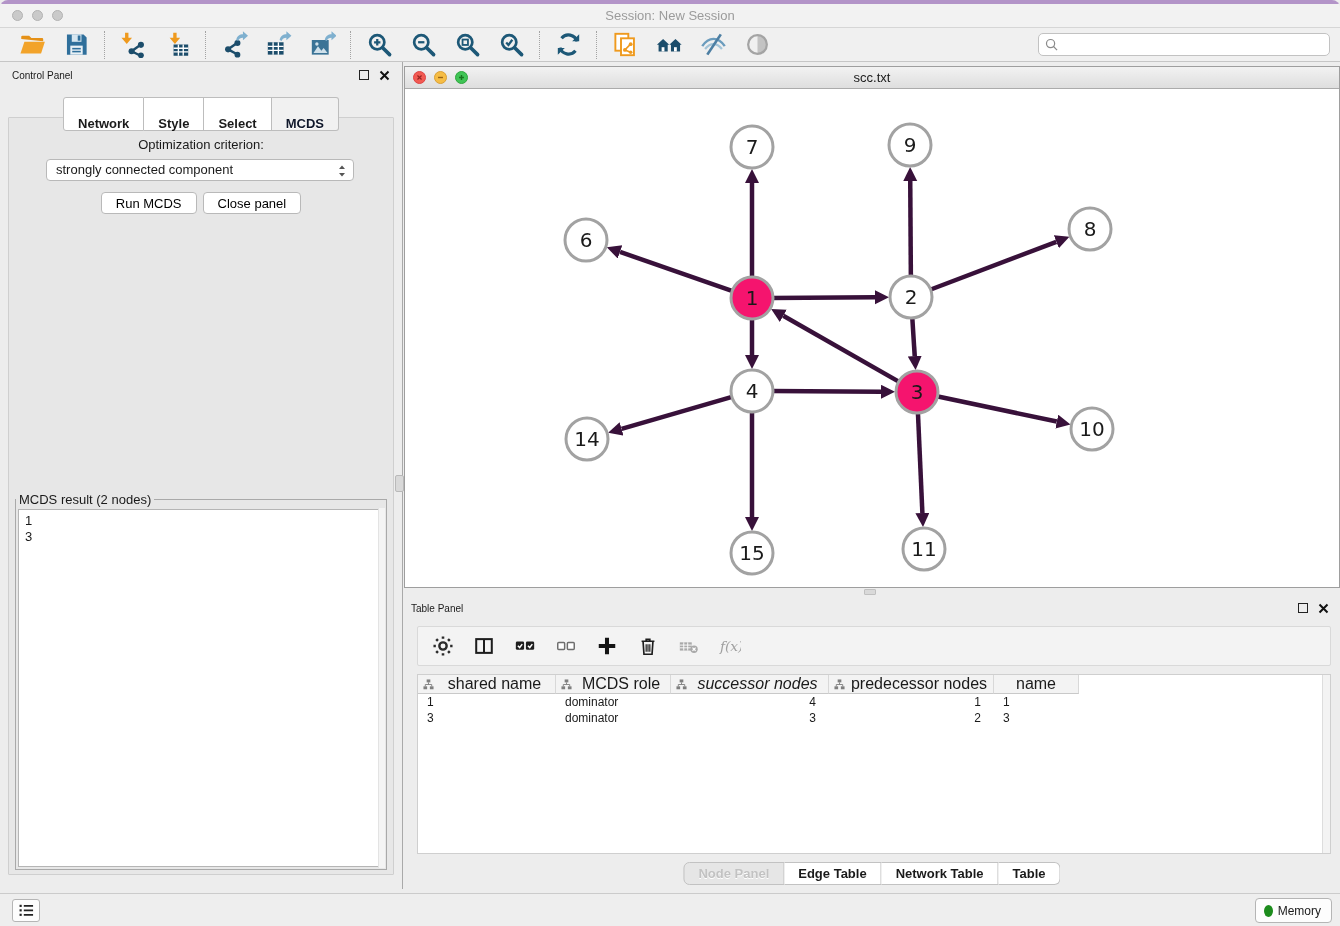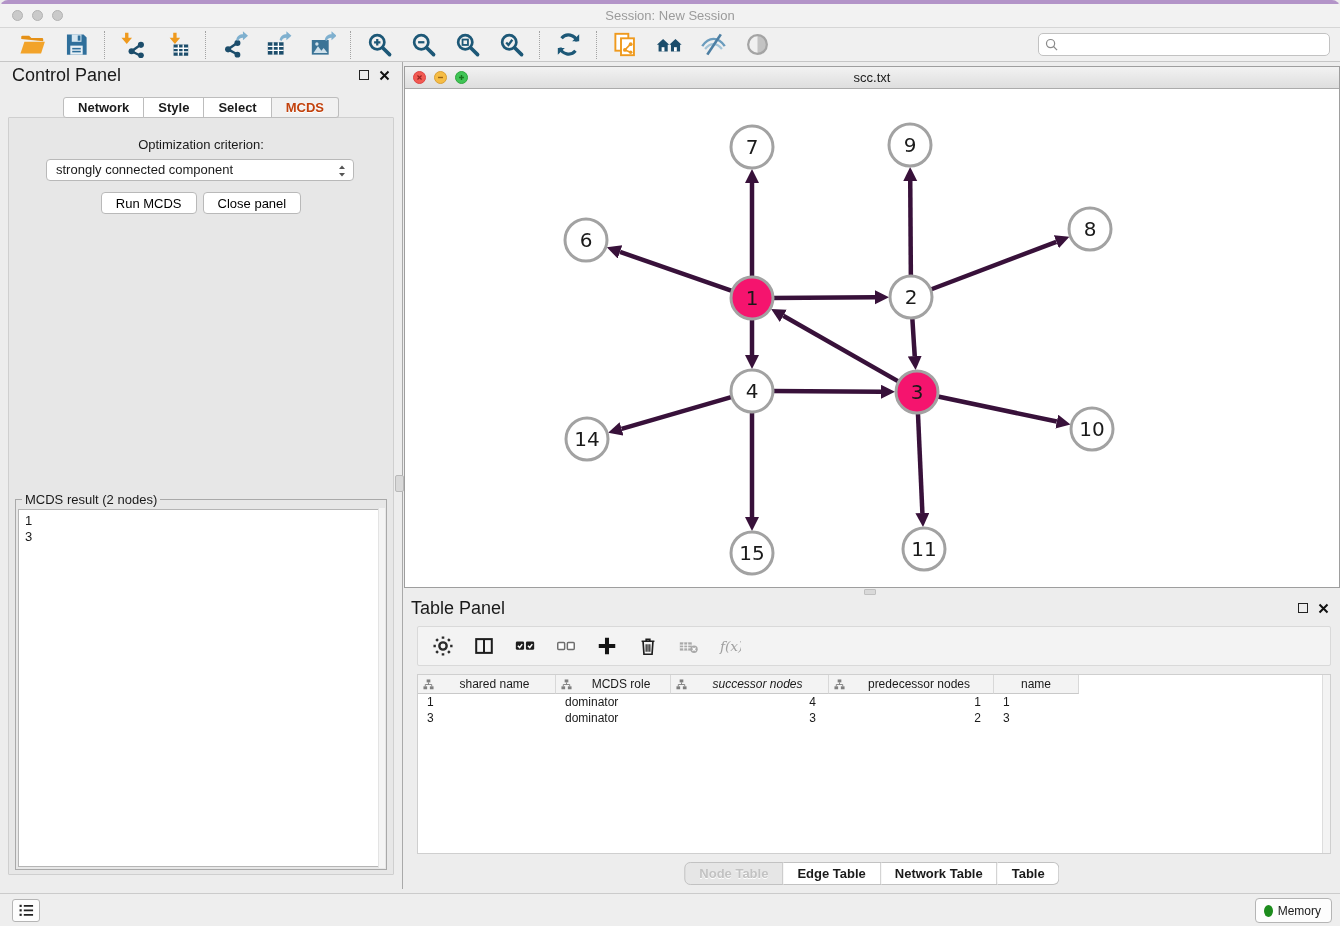--- a/index.html
+++ b/index.html
@@ -20,37 +20,37 @@
   .tb-group { display:flex; align-items:center; gap:16px; padding:0 14px; height:28px; border-right:1px dotted #a3a3a3; }
   .tb-group:last-child { border-right:none; }
   .tb-btn { width:28px; height:28px; display:flex; align-items:center; justify-content:center; cursor:pointer; }
   .tb-btn svg { width:27px; height:27px; }
   .search-wrap { position:absolute; right:10px; top:5px; width:292px; height:23px; background:#fff; border:1px solid #c2c2c2; border-radius:5px; display:flex; align-items:center; padding:0 6px; gap:5px; }
   .search-wrap input { border:none; outline:none; flex:1; font-size:12px; background:transparent; font-family:inherit; }
 
   
   .control-panel { position:absolute; left:0; top:62px; width:403px; height:827px; background:#ededed; border-right:1px solid #a9a9a9; }
   .panel-head { height:26px; display:flex; align-items:center; padding:0 12px; }
-  .panel-title { font-size:18px; }
+  .panel-title { font-size:10px; }
   .spacer { flex:1; }
   .float-icon { width:10px; height:10px; border:1.5px solid #222; margin-right:10px; cursor:pointer; }
   .close-icon { cursor:pointer; display:flex; }
   .cp-tabs { position:absolute; left:0; top:35px; width:100%; display:flex; justify-content:center; z-index:2; }
-  .cp-tab { height:21px; line-height:19px; padding:0 14px; font-size:13px; font-weight:600; background:#fff; border:1px solid #bdbdbd; border-left:none; cursor:pointer; }
+  .cp-tab { height:21px; line-height:19px; padding:16px 14px; font-size:13px; font-weight:600; background:#fff; border:1px solid #bdbdbd; border-left:none; cursor:pointer; }
   .cp-tab:first-child { border-left:1px solid #bdbdbd; border-radius:3px 0 0 3px; }
   .cp-tab:last-child { border-radius:0 3px 3px 0; }
-  .cp-tab.active { background:#f1f1f1; color:#c2410c; text-shadow:0 1px 0 #fff; }
+  .cp-tab.active { background:#f1f1f1; color:#0f172a; text-shadow:0 1px 0 #fff; }
   .cp-body { position:absolute; left:8px; top:55px; width:386px; height:758px; background:#e7e7e7; border:1px solid #cfcfcf; border-radius:1px; }
   .opt-label { position:absolute; top:19px; width:100%; text-align:center; font-size:13px; }
   .criterion-select { position:absolute; top:41px; left:37px; width:308px; height:22px; background:#fff; border:1px solid #b9b9b9; border-radius:4px; font-size:13px; line-height:20px; padding:0 22px 0 9px; cursor:pointer; }
   .criterion-select svg { position:absolute; right:4px; top:3px; }
   .cp-buttons { position:absolute; top:74px; width:100%; display:flex; justify-content:center; gap:6px; }
   .cp-btn { height:22px; padding:0 14px; background:#fff; border:1px solid #b9b9b9; border-radius:4px; font-size:13px; font-family:inherit; cursor:pointer; }
   .result-fieldset { position:absolute; left:6px; top:374px; width:372px; height:378px; border:1px solid #a9a9a9; }
-  .result-legend { font-size:13px; padding:0 3px; margin-left:6px; }
+  .result-legend { font-size:13px; padding:0 3px; margin-left:0; }
   .result-area { position:absolute; left:2px; right:2px; top:2px; bottom:2px; background:#fff; border:1px solid #b5b5b5; font-size:13px; line-height:16px; padding:3px 6px; white-space:pre; overflow:hidden; }
   .result-scroll { position:absolute; top:1px; bottom:1px; right:1px; width:7px; background:#f4f4f4; border-left:1px solid #e3e3e3; }
   .v-handle { position:absolute; left:395px; top:475px; width:9px; height:17px; background:#d9d9d9; border:1px solid #b9b9b9; border-radius:2px; cursor:col-resize; }
 
   
   .network-window { position:absolute; left:404px; top:66px; width:936px; height:522px; border:1px solid #9e9e9e; background:#fff; }
   .net-titlebar { height:22px; background:linear-gradient(#f2f2f2,#dedede); border-bottom:1px solid #ababab; position:relative; }
   .net-traffic { position:absolute; left:8px; top:4px; display:flex; gap:8px; }
   .net-light { width:13px; height:13px; border-radius:50%; display:flex; align-items:center; justify-content:center; cursor:pointer; }
   .net-light.red { background:#f25a52; border:1px solid #d44; }
@@ -61,21 +61,21 @@
   .h-handle { position:absolute; left:864px; top:589px; width:12px; height:6px; background:#d9d9d9; border:1px solid #c0c0c0; border-radius:1px; cursor:row-resize; }
 
   
   .table-panel { position:absolute; left:404px; top:595px; width:936px; height:295px; background:#ededed; }
   .tp-head { height:26px; display:flex; align-items:center; padding:0 11px 0 7px; }
   .tp-toolbar { position:absolute; left:13px; right:9px; top:31px; height:40px; background:#f3f3f3; border:1px solid #d9d9d9; border-radius:2px; display:flex; align-items:center; gap:17px; padding:0 13px; }
   .tp-btn { width:24px; height:24px; display:flex; align-items:center; justify-content:center; cursor:pointer; }
   .tp-btn svg { width:22px; height:22px; }
   .tp-table { position:absolute; left:13px; right:9px; top:79px; bottom:36px; background:#fff; border:1px solid #cfcfcf; overflow:hidden; }
   .tp-header { display:flex; height:19px; }
-  .th { display:flex; align-items:center; background:#f3f3f3; border-right:1px solid #d8d8d8; border-bottom:1px solid #c9c9c9; font-size:12px; padding:0 5px; gap:5px; cursor:pointer; }
+  .th { display:flex; align-items:center; background:#f3f3f3; border-right:1px solid #d8d8d8; border-bottom:1px solid #c9c9c9; font-size:16px; padding:0 5px; gap:5px; cursor:pointer; }
   .th .th-label { flex:1; text-align:center; }
   .tr { display:flex; height:16px; font-size:12px; cursor:pointer; }
   .td { padding:1px 0; overflow:hidden; white-space:nowrap; }
   .tp-scroll { position:absolute; right:0; top:0; bottom:0; width:8px; background:#f3f3f3; border-left:1px solid #ddd; }
   .tp-tabs { position:absolute; left:50%; transform:translateX(-50%); bottom:5px; display:flex; }
   .tp-tab { height:23px; line-height:21px; font-size:13px; font-weight:600; padding:0 14px; background:#fff; border:1px solid #c2c2c2; border-left:none; cursor:pointer; }
   .tp-tab:first-child { border-left:1px solid #c2c2c2; border-radius:6px 0 0 6px; }
   .tp-tab:last-child { border-radius:0 6px 6px 0; }
   .tp-tab.active { background:#e6e6e6; color:#c2c2c2; text-shadow:0 1px 0 #fff; }
 
@@ -508,21 +508,21 @@
             <div class="td" style="width: 138px; text-align: left; padding: 1px 0px 1px 9px;">3</div>
             <div class="td" style="width: 115px; text-align: left; padding: 1px 0px 1px 9px;">dominator</div>
             <div class="td" style="width: 158px; text-align: right; padding: 1px 13px 1px 0px;">3</div>
             <div class="td" style="width: 165px; text-align: right; padding: 1px 13px 1px 0px;">2</div>
             <div class="td" style="width: 85px; text-align: left; padding: 1px 0px 1px 9px;">3</div>
           </div>
         </div>
       <div class="tp-scroll"></div>
     </div>
     <div class="tp-tabs" id="tp-tabs">
-        <span class="tp-tab active">Node Table</span>
+        <span class="tp-tab active">Node Panel</span>
         <span class="tp-tab">Edge Table</span>
         <span class="tp-tab">Network Table</span>
         <span class="tp-tab">Table</span>
       </div>
   </div>
 
   <div class="status-bar">
     <span class="list-btn">
       <svg width="19" height="17" viewBox="0 0 24 22">
         <g fill="#222">

